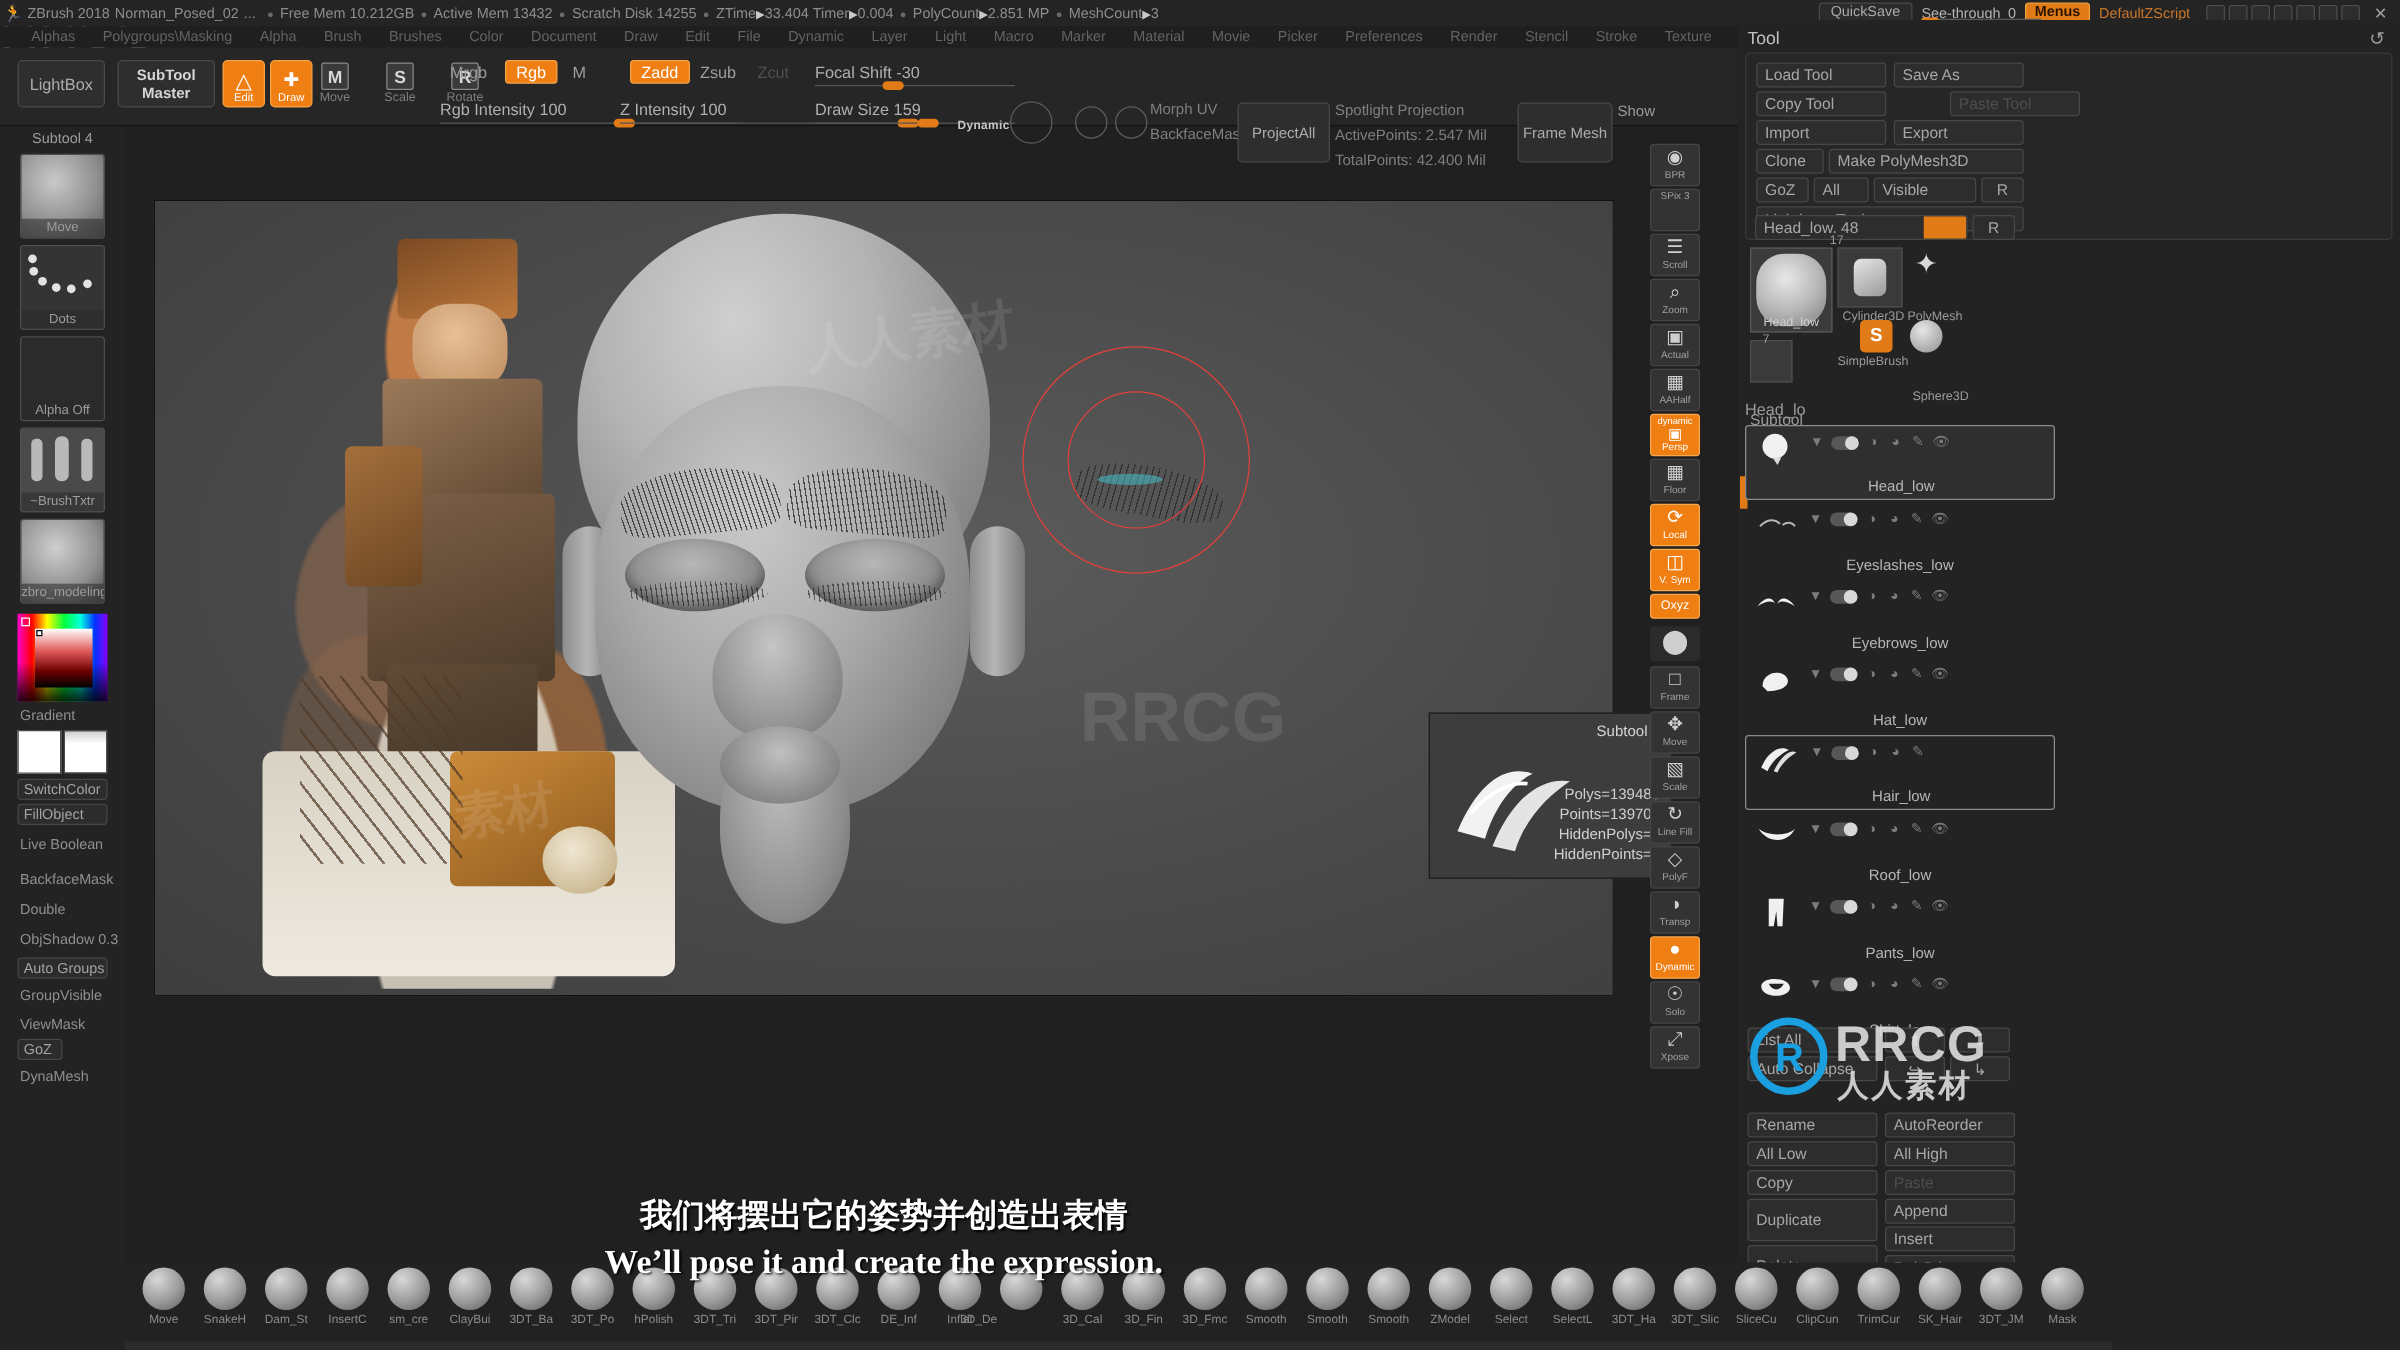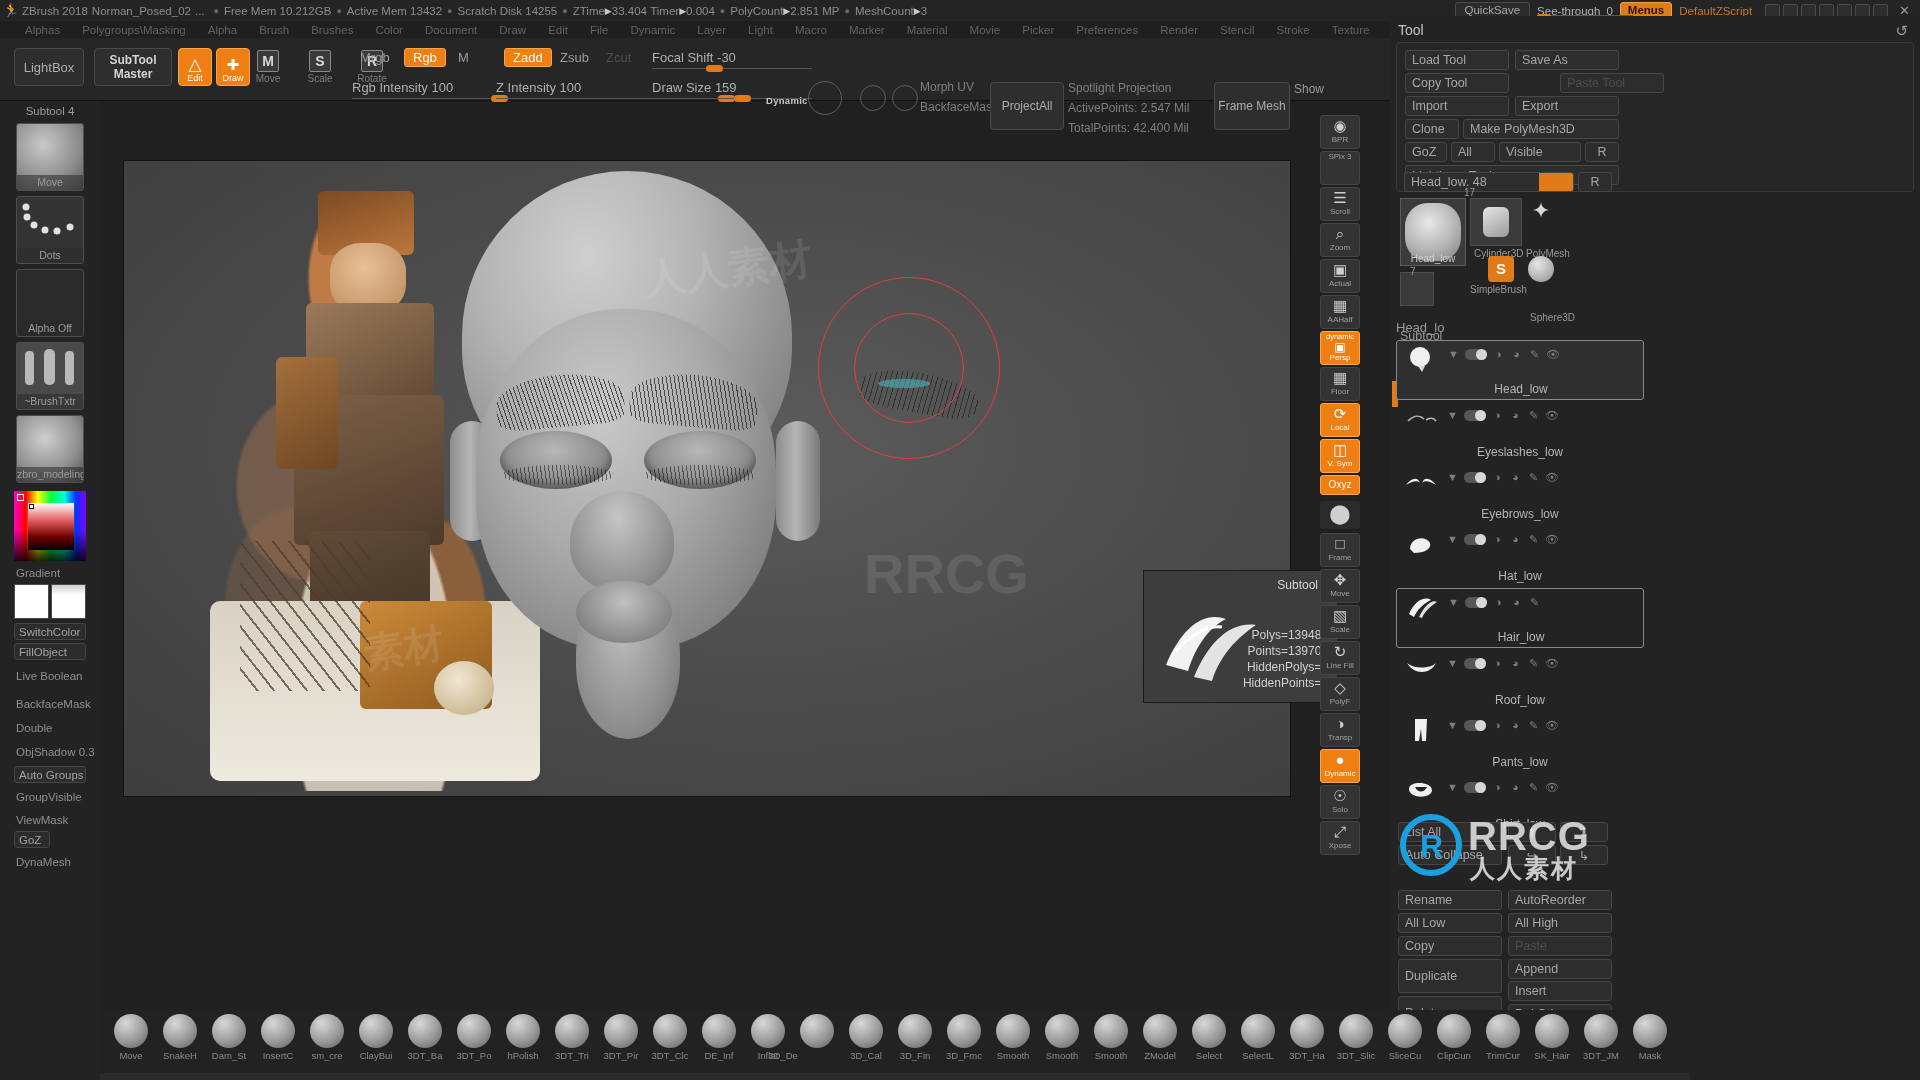--- a/index.html
+++ b/index.html
@@ -935,16 +935,20 @@
       <div class="bname" style="left: 1376px;">TrimCur</div>
       <div class="bsphere" style="left: 1435px;"></div>
       <div class="bname" style="left: 1425px;">SK_Hair</div>
       <div class="bsphere" style="left: 1484px;"></div>
       <div class="bname" style="left: 1474px;">3DT_JM</div>
       <div class="bsphere" style="left: 1533px;"></div>
       <div class="bname" style="left: 1523px;">Mask</div>
     </div>
   <div id="scroll-strip"></div>
 
+  <div id="subs">
+    <div id="sub-cn">我们将摆出它的姿势并创造出表情</div>
+    <div id="sub-en">We’ll pose it and create the expression.</div>
+  </div>
 
   <div id="wm-logo">RRCG</div>
 
 </div>
 
 </body></html>

